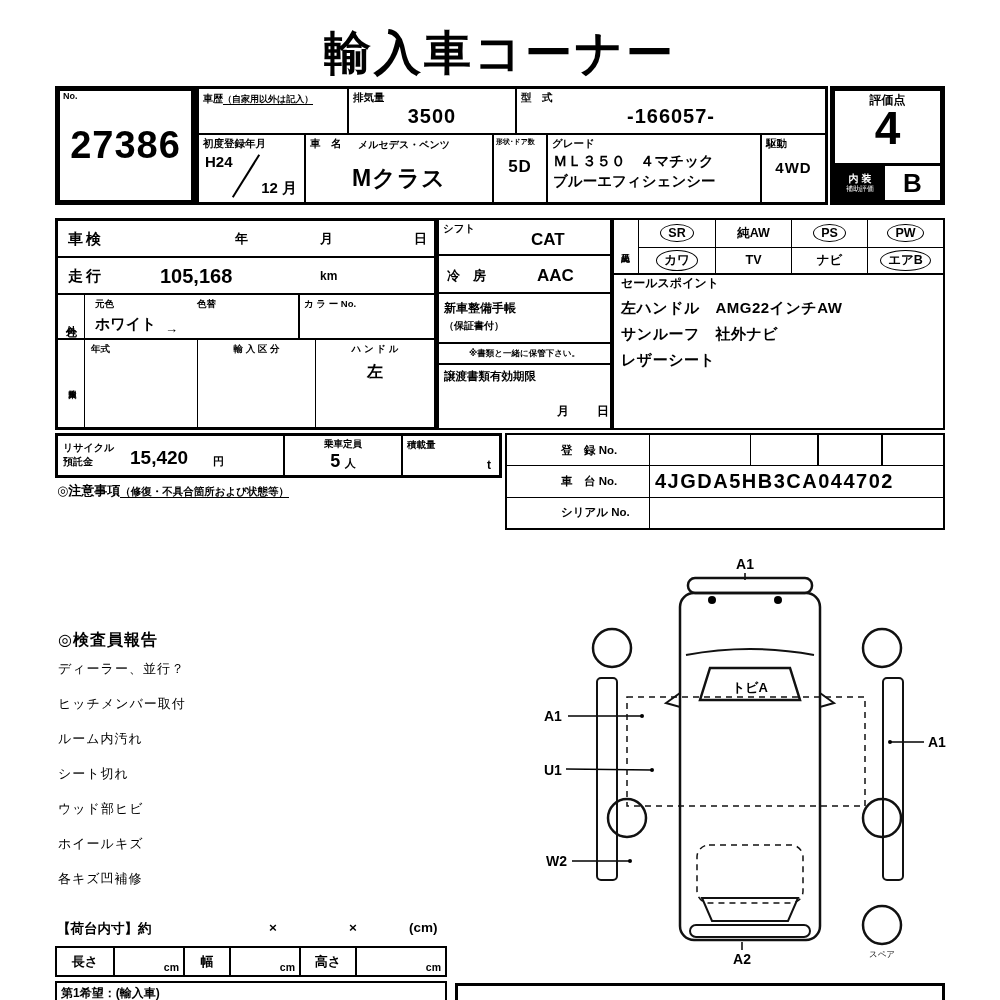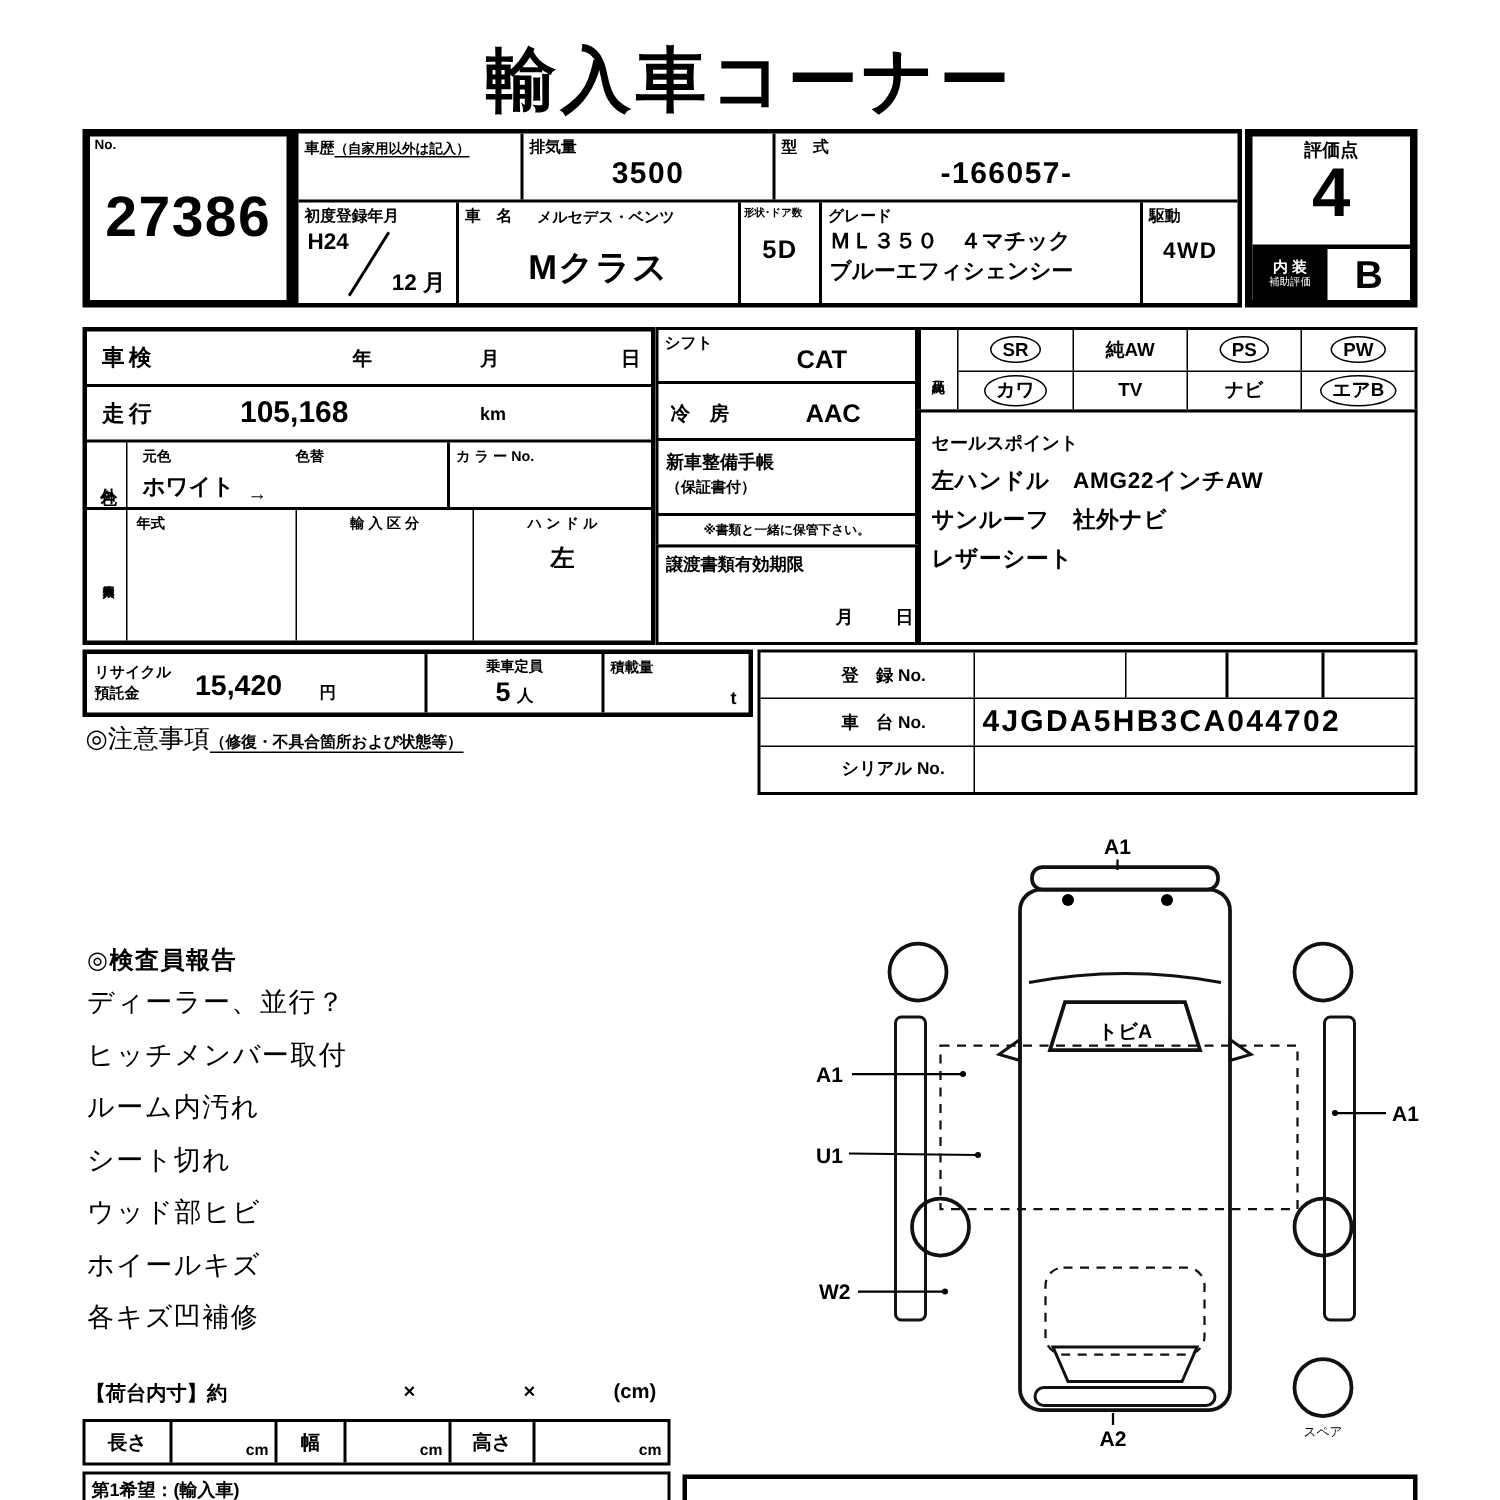--- a/index.html
+++ b/index.html
@@ -85,50 +85,50 @@
   .opt { left:612px; top:218px; width:333px; height:57px; border:2px solid #000; display:flex; background:#fff; }
   .opt-lbl { width:25px; border-right:1.5px solid #000; display:flex; align-items:center; justify-content:center; writing-mode:vertical-rl; text-orientation:upright; font-size:8.5px; font-weight:700; }
   .opt-grid { flex:1; display:grid; grid-template-columns:repeat(4,1fr); grid-template-rows:1fr 1fr; }
   .opt-cell { display:flex; align-items:center; justify-content:center; border-left:1px solid #000; }
   .opt-cell:nth-child(4n+1) { border-left:none; }
   .opt-cell:nth-child(n+5) { border-top:1px solid #000; }
   .opt-cell span { font-size:12.5px; font-weight:700; white-space:nowrap; }
   .opt-cell span.circled { border:1.5px solid #000; border-radius:50%; padding:1px 7px; }
 
   
-  .sales { left:612px; top:273px; width:333px; height:157px; border:2px solid #000; padding:12px 7px; background:#fff; }
+  .sales { left:612px; top:273px; width:333px; height:157px; border:2px solid #000; padding:0 7px; background:#fff; }
   .sales .t { font-size:12px; font-weight:700; }
   .sales .line { margin-top:7px; font-size:15px; font-weight:700; letter-spacing:0.5px; }
 
   
   .recycle { left:55px; top:433px; width:447px; height:45px; border:3px solid #000; display:flex; background:#fff; }
   .rc1 { width:225px; position:relative; }
   .rc-l { position:absolute; left:5px; font-size:10px; font-weight:700; }
   .rc-amt { position:absolute; left:72px; top:11px; font-size:19px; font-weight:700; }
   .rc-yen { position:absolute; left:155px; top:18px; font-size:11px; font-weight:700; }
   .rc2 { width:118px; border-left:2px solid #000; position:relative; text-align:center; }
   .rc3 { flex:1; border-left:2px solid #000; position:relative; }
 
   .caution { left:57px; top:481px; white-space:nowrap; }
-  .caution .b { font-size:17px; font-weight:400; }
+  .caution .b { font-size:13px; font-weight:700; }
   .caution .n { font-size:10.5px; font-weight:700; border-bottom:1.5px solid #000; }
 
   
   .regt { left:505px; top:433px; width:440px; height:97px; border:2.5px solid #000; display:flex; flex-direction:column; background:#fff; }
   .regrow { flex:1; display:flex; border-top:1.5px solid #000; }
   .regrow:first-child { border-top:none; }
   .reg-lbl { width:95px; border-right:1.5px solid #000; display:flex; align-items:center; padding-left:6px; font-size:11.5px; font-weight:700; white-space:nowrap;margin-left:48px; }
   .reg-val { flex:1; position:relative; display:flex; align-items:center; }
   .vdiv { position:absolute; top:0; width:1.5px; height:100%; background:#000; }
   .vin { font-size:20px; font-weight:700; letter-spacing:1.5px; padding-left:5px; white-space:nowrap; }
 
   
   .insp { left:58px; top:630px; width:400px; }
   .insp-title { font-size:16px; font-weight:700; letter-spacing:1px; }
-  .insp-item { font-size:18px; letter-spacing:1px; line-height:35px; }
+  .insp-item { font-size:13px; letter-spacing:1px; line-height:35px; }
   .insp-item:first-of-type { margin-top:10px; }
 
   
   .cargo-title { left:57px; top:920px; width:392px; height:22px; position:absolute; }
   .cargo-title span { position:absolute; font-size:13.5px; font-weight:700; white-space:nowrap; }
   .cargot { left:55px; top:946px; width:392px; height:31px; border:2.5px solid #000; display:flex; background:#fff; }
   .ct-lbl { display:flex; align-items:center; justify-content:center; font-size:13px; font-weight:700; border-right:2px solid #000; }
   .ct-val { position:relative; border-right:2px solid #000; }
   .ct-val:last-child { border-right:none; }
   .ct-cm { position:absolute; right:4px; bottom:2px; font-size:10.5px; font-weight:700; }

